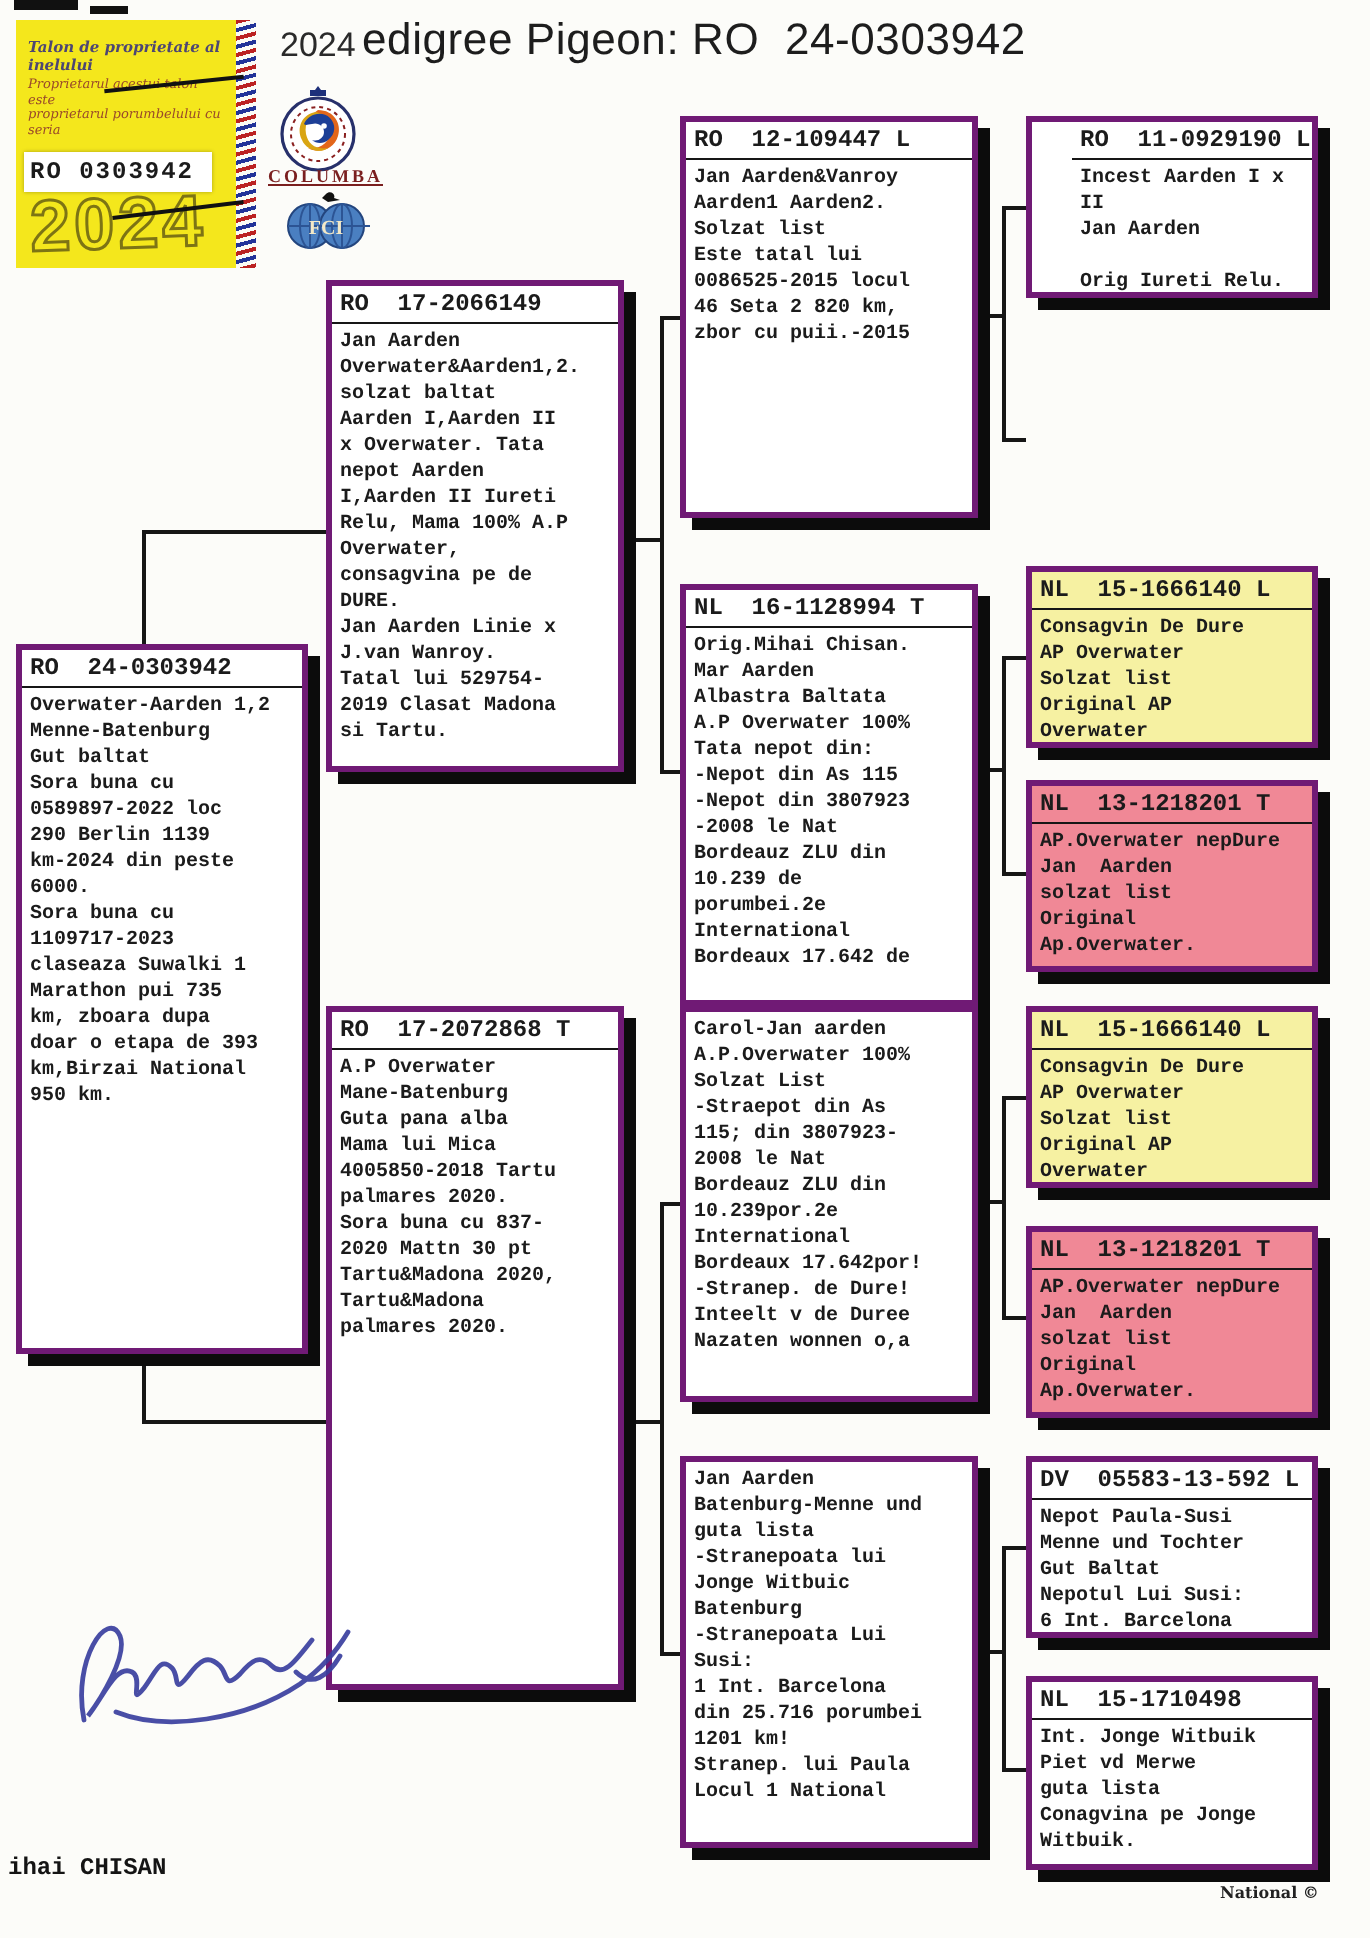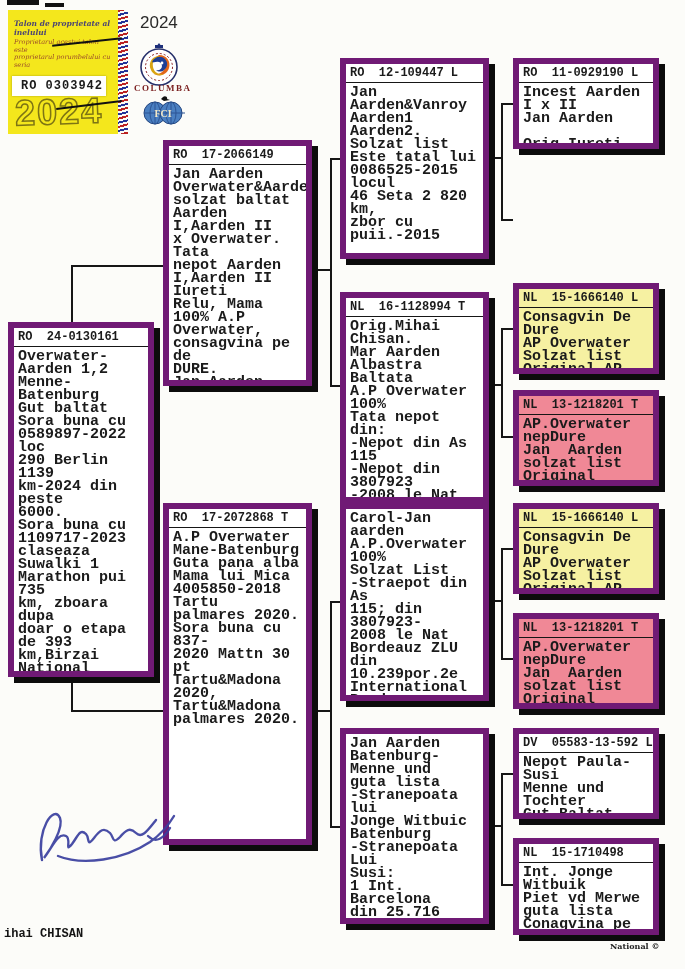--- a/index.html
+++ b/index.html
@@ -1,50 +1,50 @@
 <!DOCTYPE html>
 <html><head>
 <meta charset="utf-8">
 <style>
   html,body{margin:0;padding:0;background:#d9d9d9;}
   .page{position:relative;width:685px;height:969px;background:#fcfcf9;overflow:hidden;
         font-family:"Liberation Mono","DejaVu Sans Mono",monospace;color:#1b1b1b;}
 
   
-  .pbox{position:absolute;background:#fff;border:6px solid #701a75;box-sizing:border-box;
+  .pbox{position:absolute;background:#fff;border:3px solid #701a75;box-sizing:border-box;
         box-shadow:6px 6px 0 #0c0c0c;overflow:hidden;}
   .pbox.yellow{background:#f6f1a2;}
   .pbox.pink{background:#f08896;}
   .pbox-header{font-weight:bold;font-size:12px;line-height:15px;padding:2px 4px 1px;
                border-bottom:1.6px solid #161616;white-space:pre;}
-  .pbox-body{font-weight:bold;font-size:15px;line-height:13px;padding:3px 4px;white-space:pre-wrap;}
+  .pbox-body{font-weight:bold;font-size:10px;line-height:13px;padding:3px 4px;white-space:pre-wrap;}
 
   
   .hline,.vline{position:absolute;background:#161616;}
 
   
   .hdr-year{position:absolute;left:140px;top:13px;font:17px "Liberation Sans",sans-serif;color:#2a2a2a;}
   .hdr-title{position:absolute;left:181px;top:7px;font:22px "Liberation Sans",sans-serif;color:#1d1d1d;letter-spacing:.3px;white-space:pre;}
 
   
   .stamp{position:absolute;left:8px;top:10px;width:111px;height:124px;background:#f4e71c;}
   .stamp-title{font:italic bold 7.5px/9px "DejaVu Serif",serif;color:#4d4673;padding:9px 6px 0;white-space:pre-wrap;}
   .stamp-sub{font:italic 6.5px/7.5px "DejaVu Serif",serif;color:#99492a;padding:2px 6px 0;white-space:pre-wrap;}
   .ring-box{margin:7px 0 0 4px;background:#fff;width:88px;padding:3px 3px;
-            font:bold 12px "Liberation Mono",monospace;letter-spacing:1px;box-shadow:0 0 2px rgba(0,0,0,.3);text-align:right;}
+            font:bold 12px "Liberation Mono",monospace;letter-spacing:1px;box-shadow:0 0 2px rgba(0,0,0,.3);}
   .stamp-year{position:absolute;left:7px;bottom:4px;font:bold 36px/36px "Liberation Sans",sans-serif;
               color:#f4e71c;-webkit-text-stroke:1.5px #7d7414;letter-spacing:2px;transform:rotate(-2deg);}
   .stitch{position:absolute;left:118px;top:10px;width:10px;height:124px;
           background:repeating-linear-gradient(165deg,#bb2222 0 2px,#fbfbf5 2px 4px,#223399 4px 6px,#fbfbf5 6px 8px);}
   .ptr{position:absolute;height:2px;background:#111;}
   .corner-mark{position:absolute;background:#111;}
 
   
   .columba-label{position:absolute;left:134px;top:83px;font:bold 9px "Liberation Serif",serif;
-                 color:#7a1f1f;letter-spacing:1.5px;}
+                 color:#7a1f1f;letter-spacing:1.5px;text-decoration:underline;}
   .logo{position:absolute;}
 
   
   .contact{position:absolute;left:4px;top:892px;font:bold 12px/17px "Liberation Mono",monospace;color:#141414;white-space:pre;}
   .brand{position:absolute;left:610px;top:941px;font:bold 8px "DejaVu Serif",serif;color:#222;}
 </style>
 </head>
 <body>
 
 <div class="page">
@@ -57,20 +57,21 @@
     <div class="stamp-sub">Proprietarul acestui talon este
 proprietarul porumbelului cu seria</div>
     <div class="ring-box">RO 0303942</div>
     <div class="stamp-year">2024</div>
   </div>
   <div class="stitch"></div>
   <div class="ptr" style="left:52px;top:41px;width:70px;transform:rotate(-6deg);"></div>
   <div class="ptr" style="left:56px;top:104px;width:66px;transform:rotate(-7deg);"></div>
 
   <div class="hdr-year">2024</div>
+  <div class="hdr-title">edigree Pigeon: RO  24-0303942</div>
 
   <div class="logo" style="left:135px;top:42px;">
     <svg width="48" height="44" viewBox="0 0 48 44">
       <path d="M24 1 l3 4 h-6 z M20 3 h8 v3 h-8 z" fill="#1d2f7a"></path>
       <circle cx="24" cy="25" r="18" fill="#fff" stroke="#27306b" stroke-width="1.6"></circle>
       <circle cx="24" cy="25" r="13.5" fill="#fff" stroke="#8a2020" stroke-width="1" stroke-dasharray="2 2"></circle>
       <path d="M24 13 c8 0 12 7 10 13 c-2 7 -10 9 -15 6 c6 1 11 -3 11 -8 c0 -6 -5 -9 -10 -8 z" fill="#e2661a"></path>
       <path d="M23 14 c-7 1 -10 8 -7 14 c2 5 9 7 13 4 c-6 1 -10 -2 -11 -7 c-1 -6 2 -10 8 -10 z" fill="#d9a513"></path>
       <path d="M17 20 c2 -5 9 -7 13 -3 c3 3 3 8 -1 11 c-2 2 -6 2 -8 0 c3 1 6 -1 6 -4 c0 -3 -3 -5 -6 -4 c-2 0 -3 1 -4 0 z" fill="#1d3f96"></path>
       <circle cx="27" cy="21" r="1.4" fill="#fff"></circle>
@@ -119,21 +120,21 @@
   <div class="vline" style="left:501px;top:548px;width:2px;height:112px;"></div>
   <div class="hline" style="left:501px;top:548px;width:12px;height:2px;"></div>
   <div class="hline" style="left:501px;top:658px;width:12px;height:2px;"></div>
 
   <div class="hline" style="left:495px;top:825px;width:8px;height:2px;"></div>
   <div class="vline" style="left:501px;top:773px;width:2px;height:113px;"></div>
   <div class="hline" style="left:501px;top:773px;width:12px;height:2px;"></div>
   <div class="hline" style="left:501px;top:884px;width:12px;height:2px;"></div>
 
   <div class="pbox" style="left:8px;top:322px;width:146px;height:355px;">
-    <div class="pbox-header">RO  24-0130161</div>
+    <div class="pbox-header">RO  24-0303942</div>
     <div class="pbox-body">Overwater-Aarden 1,2
 Menne-Batenburg
 Gut baltat
 Sora buna cu
 0589897-2022 loc
 290 Berlin 1139
 km-2024 din peste
 6000.
 Sora buna cu
 1109717-2023
@@ -229,21 +230,21 @@
 Batenburg
 -Stranepoata Lui
 Susi:
 1 Int. Barcelona
 din 25.716 porumbei
 1201 km!
 Stranep. lui Paula
 Locul 1 National</div>
   </div>
 
-  <div class="pbox" style="left:513px;top:58px;width:146px;height:91px;">
+  <div class="pbox" style="left:513px;top:58px;width:146px;height:91px;padding-left:20px;">
     <div class="pbox-header">RO  11-0929190 L</div>
     <div class="pbox-body">Incest Aarden I x II
 Jan Aarden
 
 Orig Iureti Relu.
 Frate bun cu Tatal</div>
   </div>
   <div class="pbox yellow" style="left:513px;top:283px;width:146px;height:91px;">
     <div class="pbox-header">NL  15-1666140 L</div>
     <div class="pbox-body">Consagvin De Dure

